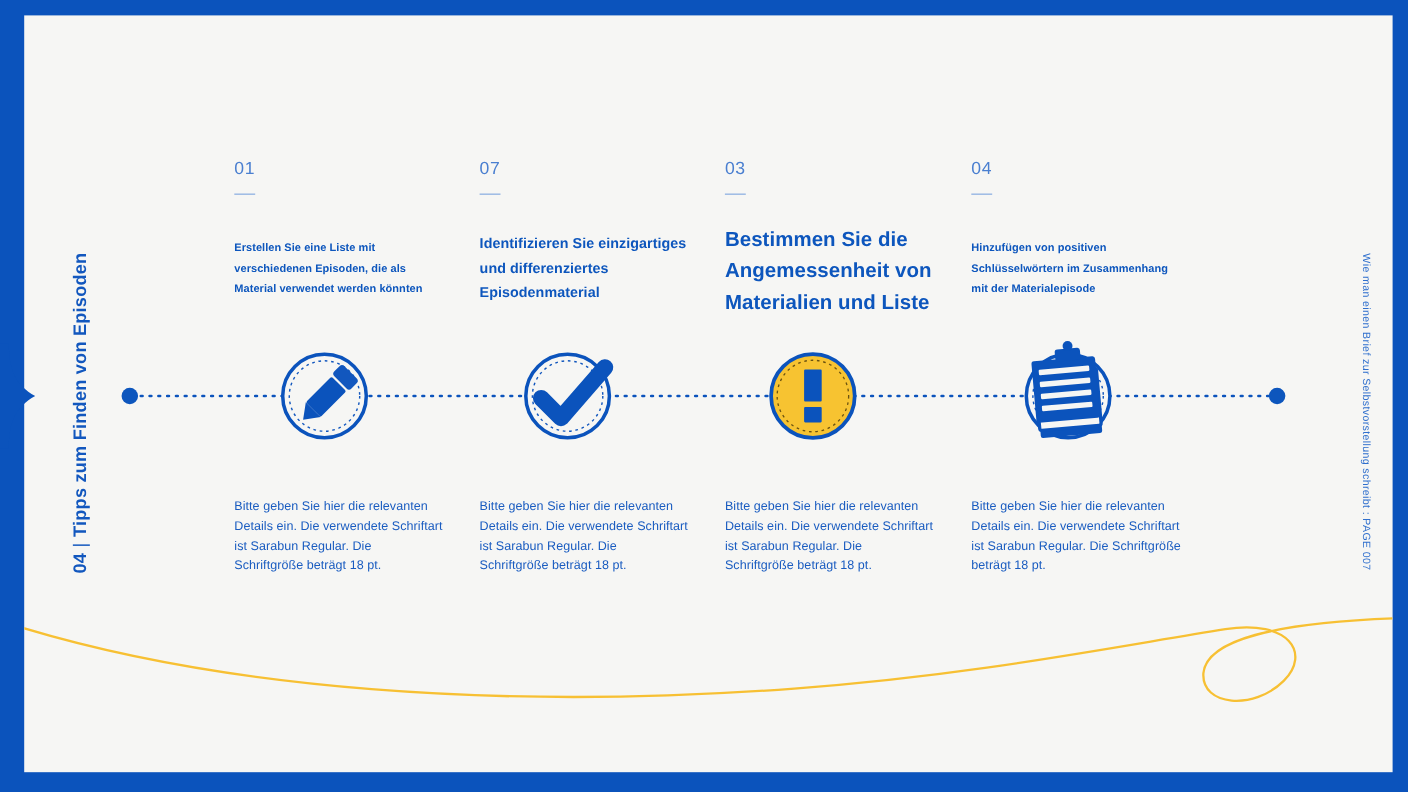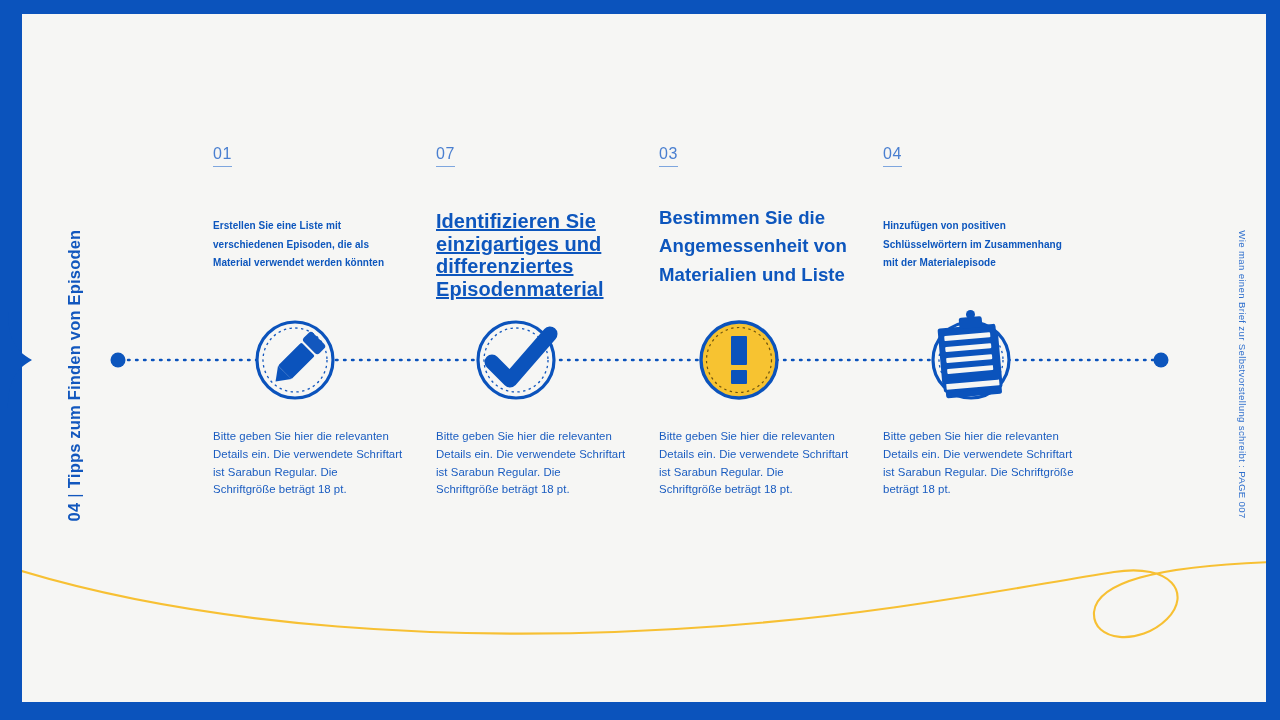--- a/index.html
+++ b/index.html
@@ -102,56 +102,55 @@
 
   .step-number {
     position: absolute;
     top: 131px;
     left: 0;
     font-size: 16px;
     font-weight: 400;
     color: #4a7fd0;
     letter-spacing: .5px;
     border-bottom: 1px solid #7ea6de;
-    padding-bottom: 3px;
+    padding-bottom: 13px;
     display: inline-block;
   }
 
   .step-heading {
     position: absolute;
     left: 0;
     font-weight: 700;
     color: #0d56bd;
   }
   .size-sm .step-heading {
     top: 203px;
     font-size: 10px;
     line-height: 18.5px;
     letter-spacing: .05px;
     width: 196px;
   }
   .size-md .step-heading {
     top: 196px;
-    font-size: 20px;
+    font-size: 13px;
     line-height: 22.6px;
     letter-spacing: .05px;
     width: 198px;
-    text-decoration: underline;
   }
   .size-lg .step-heading {
     top: 190px;
     font-size: 18.6px;
     line-height: 28.4px;
     letter-spacing: .05px;
     width: 212px;
   }
 
   .step-body {
     position: absolute;
-    top: 414px;
+    top: 439px;
     left: 0;
     width: 190px;
     font-size: 11.4px;
     line-height: 17.8px;
     color: #1a5cc0;
     font-weight: 400;
     letter-spacing: .05px;
   }
   #col-4 .step-body { width: 196px; }
 

